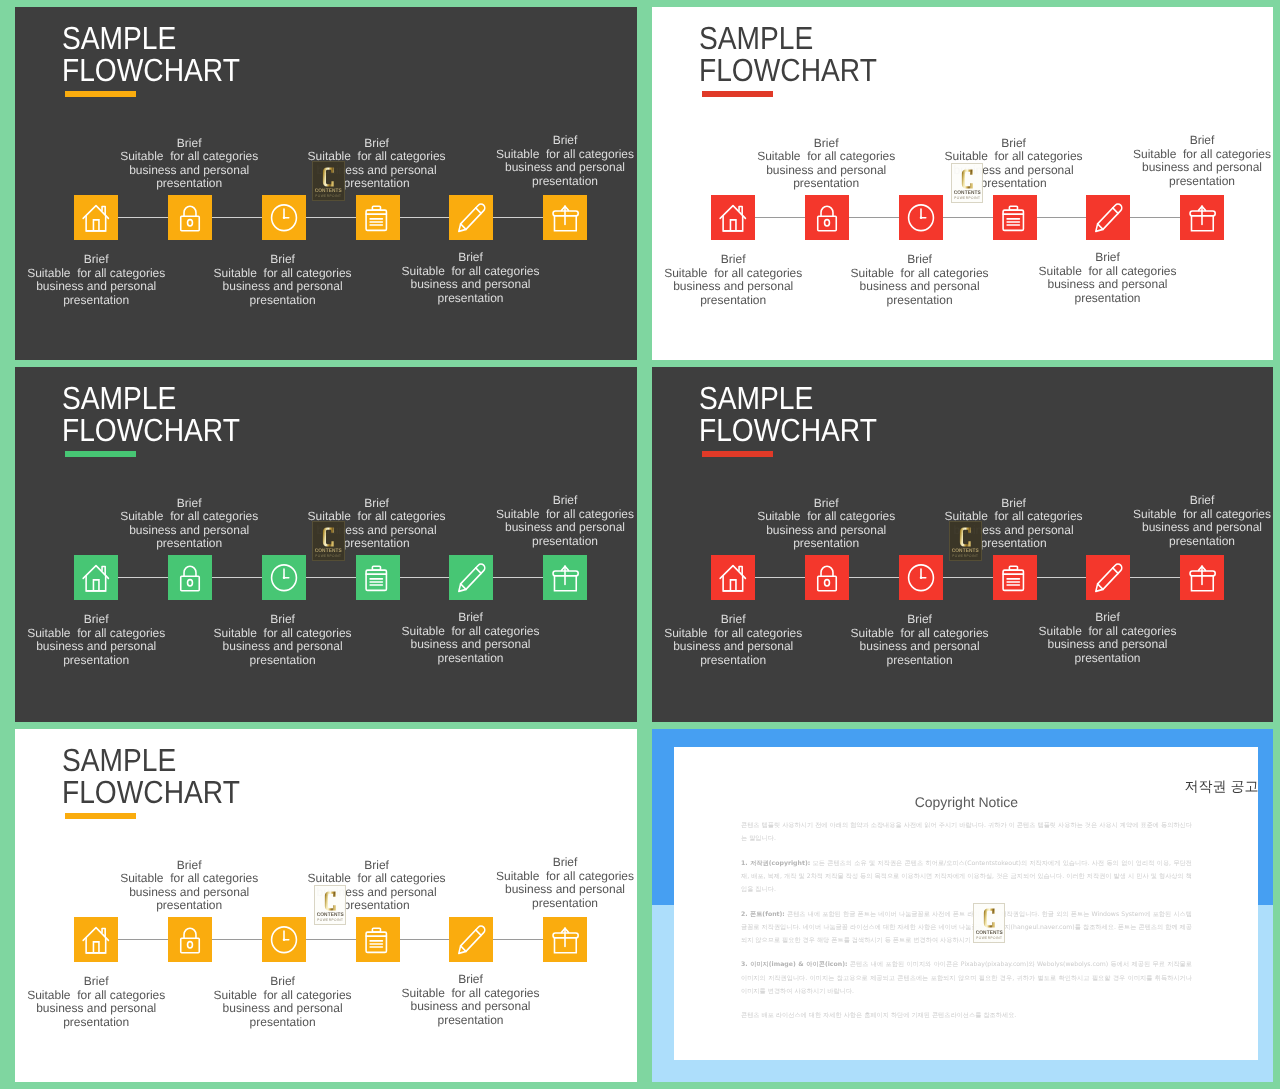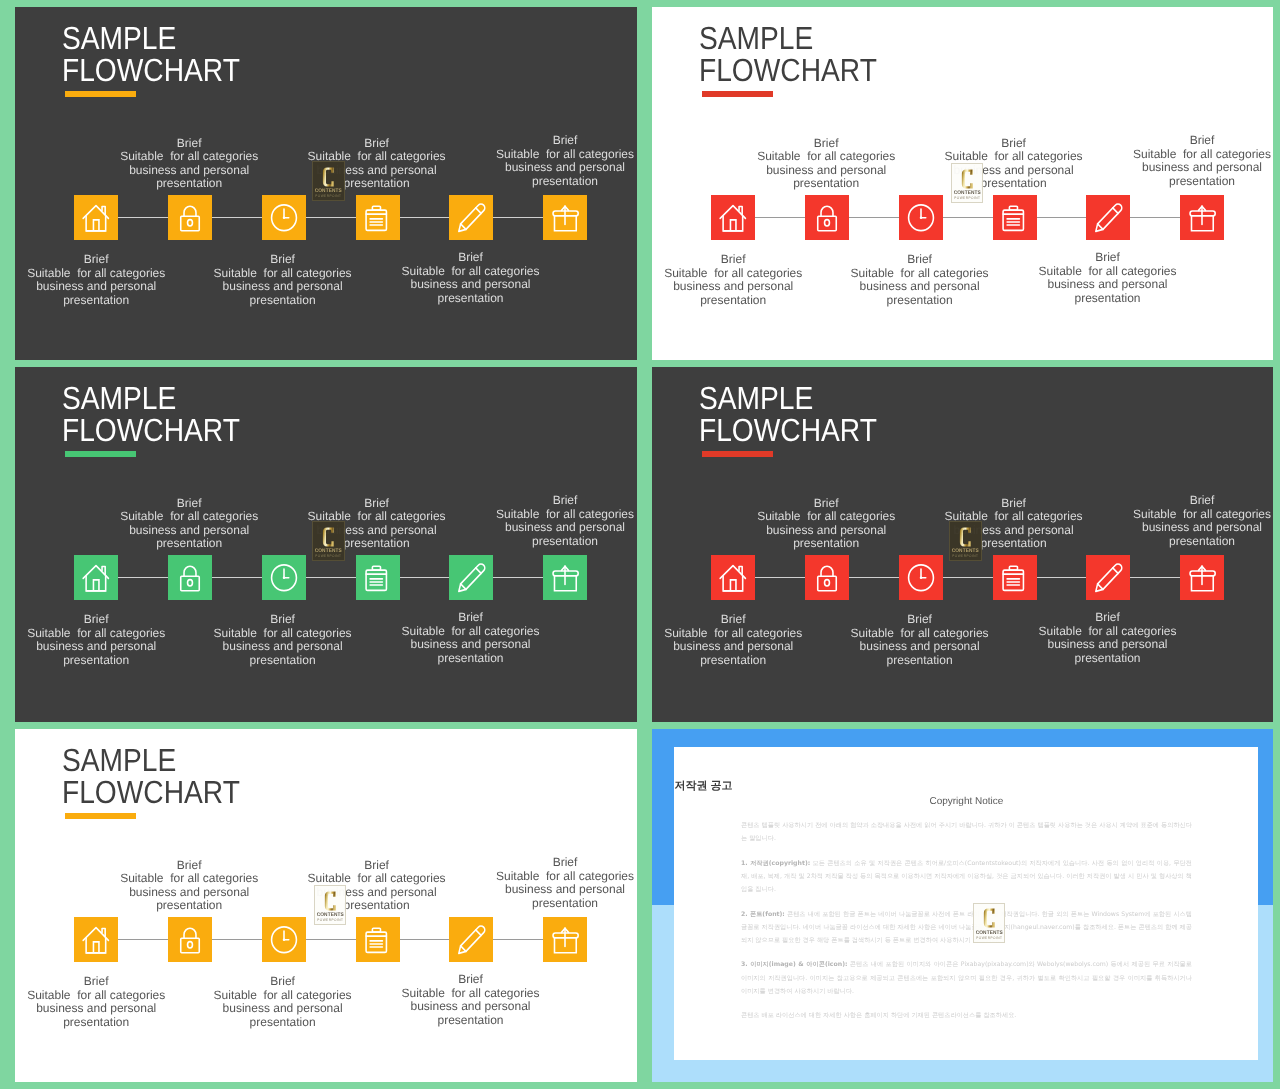--- a/index.html
+++ b/index.html
@@ -50,23 +50,23 @@
   .wm.onlight .wt1{color:#5a5344;}
   .wm.onlight .wt2{color:#8d846c;}
   .wm.ondark{background:#3b3627;border-color:rgba(110,100,66,.55);}
   .wm.ondark .wt1{color:#b5a26c;}
   .wm.ondark .wt2{color:#8b8058;}
 
   
   .cp-blue{position:absolute;left:0;top:0;width:100%;height:175.5px;background:#469ff2;}
   .cp-lblue{position:absolute;left:0;top:175.5px;width:100%;height:177.5px;background:#addefb;}
   .cp-paper{position:absolute;left:22.4px;top:18px;width:584px;height:313.4px;background:#fff;}
-  .cp-h1{position:absolute;left:0;right:0;top:32px;text-align:left;font-size:11px;
-     line-height:14px;font-weight:700;color:#3b3b3b;}
-  .cp-h2{position:absolute;left:0;right:0;top:49.5px;text-align:center;font-size:10px;
+  .cp-h1{position:absolute;left:0;right:0;top:32px;text-align:right;font-size:14px;
+     line-height:14px;font-weight:400;color:#3b3b3b;}
+  .cp-h2{position:absolute;left:0;right:0;top:49.5px;text-align:center;font-size:14px;
      line-height:10px;color:#5a5a5a;}
   .cp-body{position:absolute;left:66.6px;top:72px;width:451px;color:#cdcdcd;font-size:6.2px;
      line-height:13.35px;text-align:justify;
      font-family:"DejaVu Sans","Liberation Sans",sans-serif;}
   .cp-body p{margin:0 0 10.9px 0;}
   .cp-body p:last-child{margin-bottom:0;}
   .cp-body b{color:#b4b4b4;font-weight:700;}
 </style>
 </head>
 <body>

